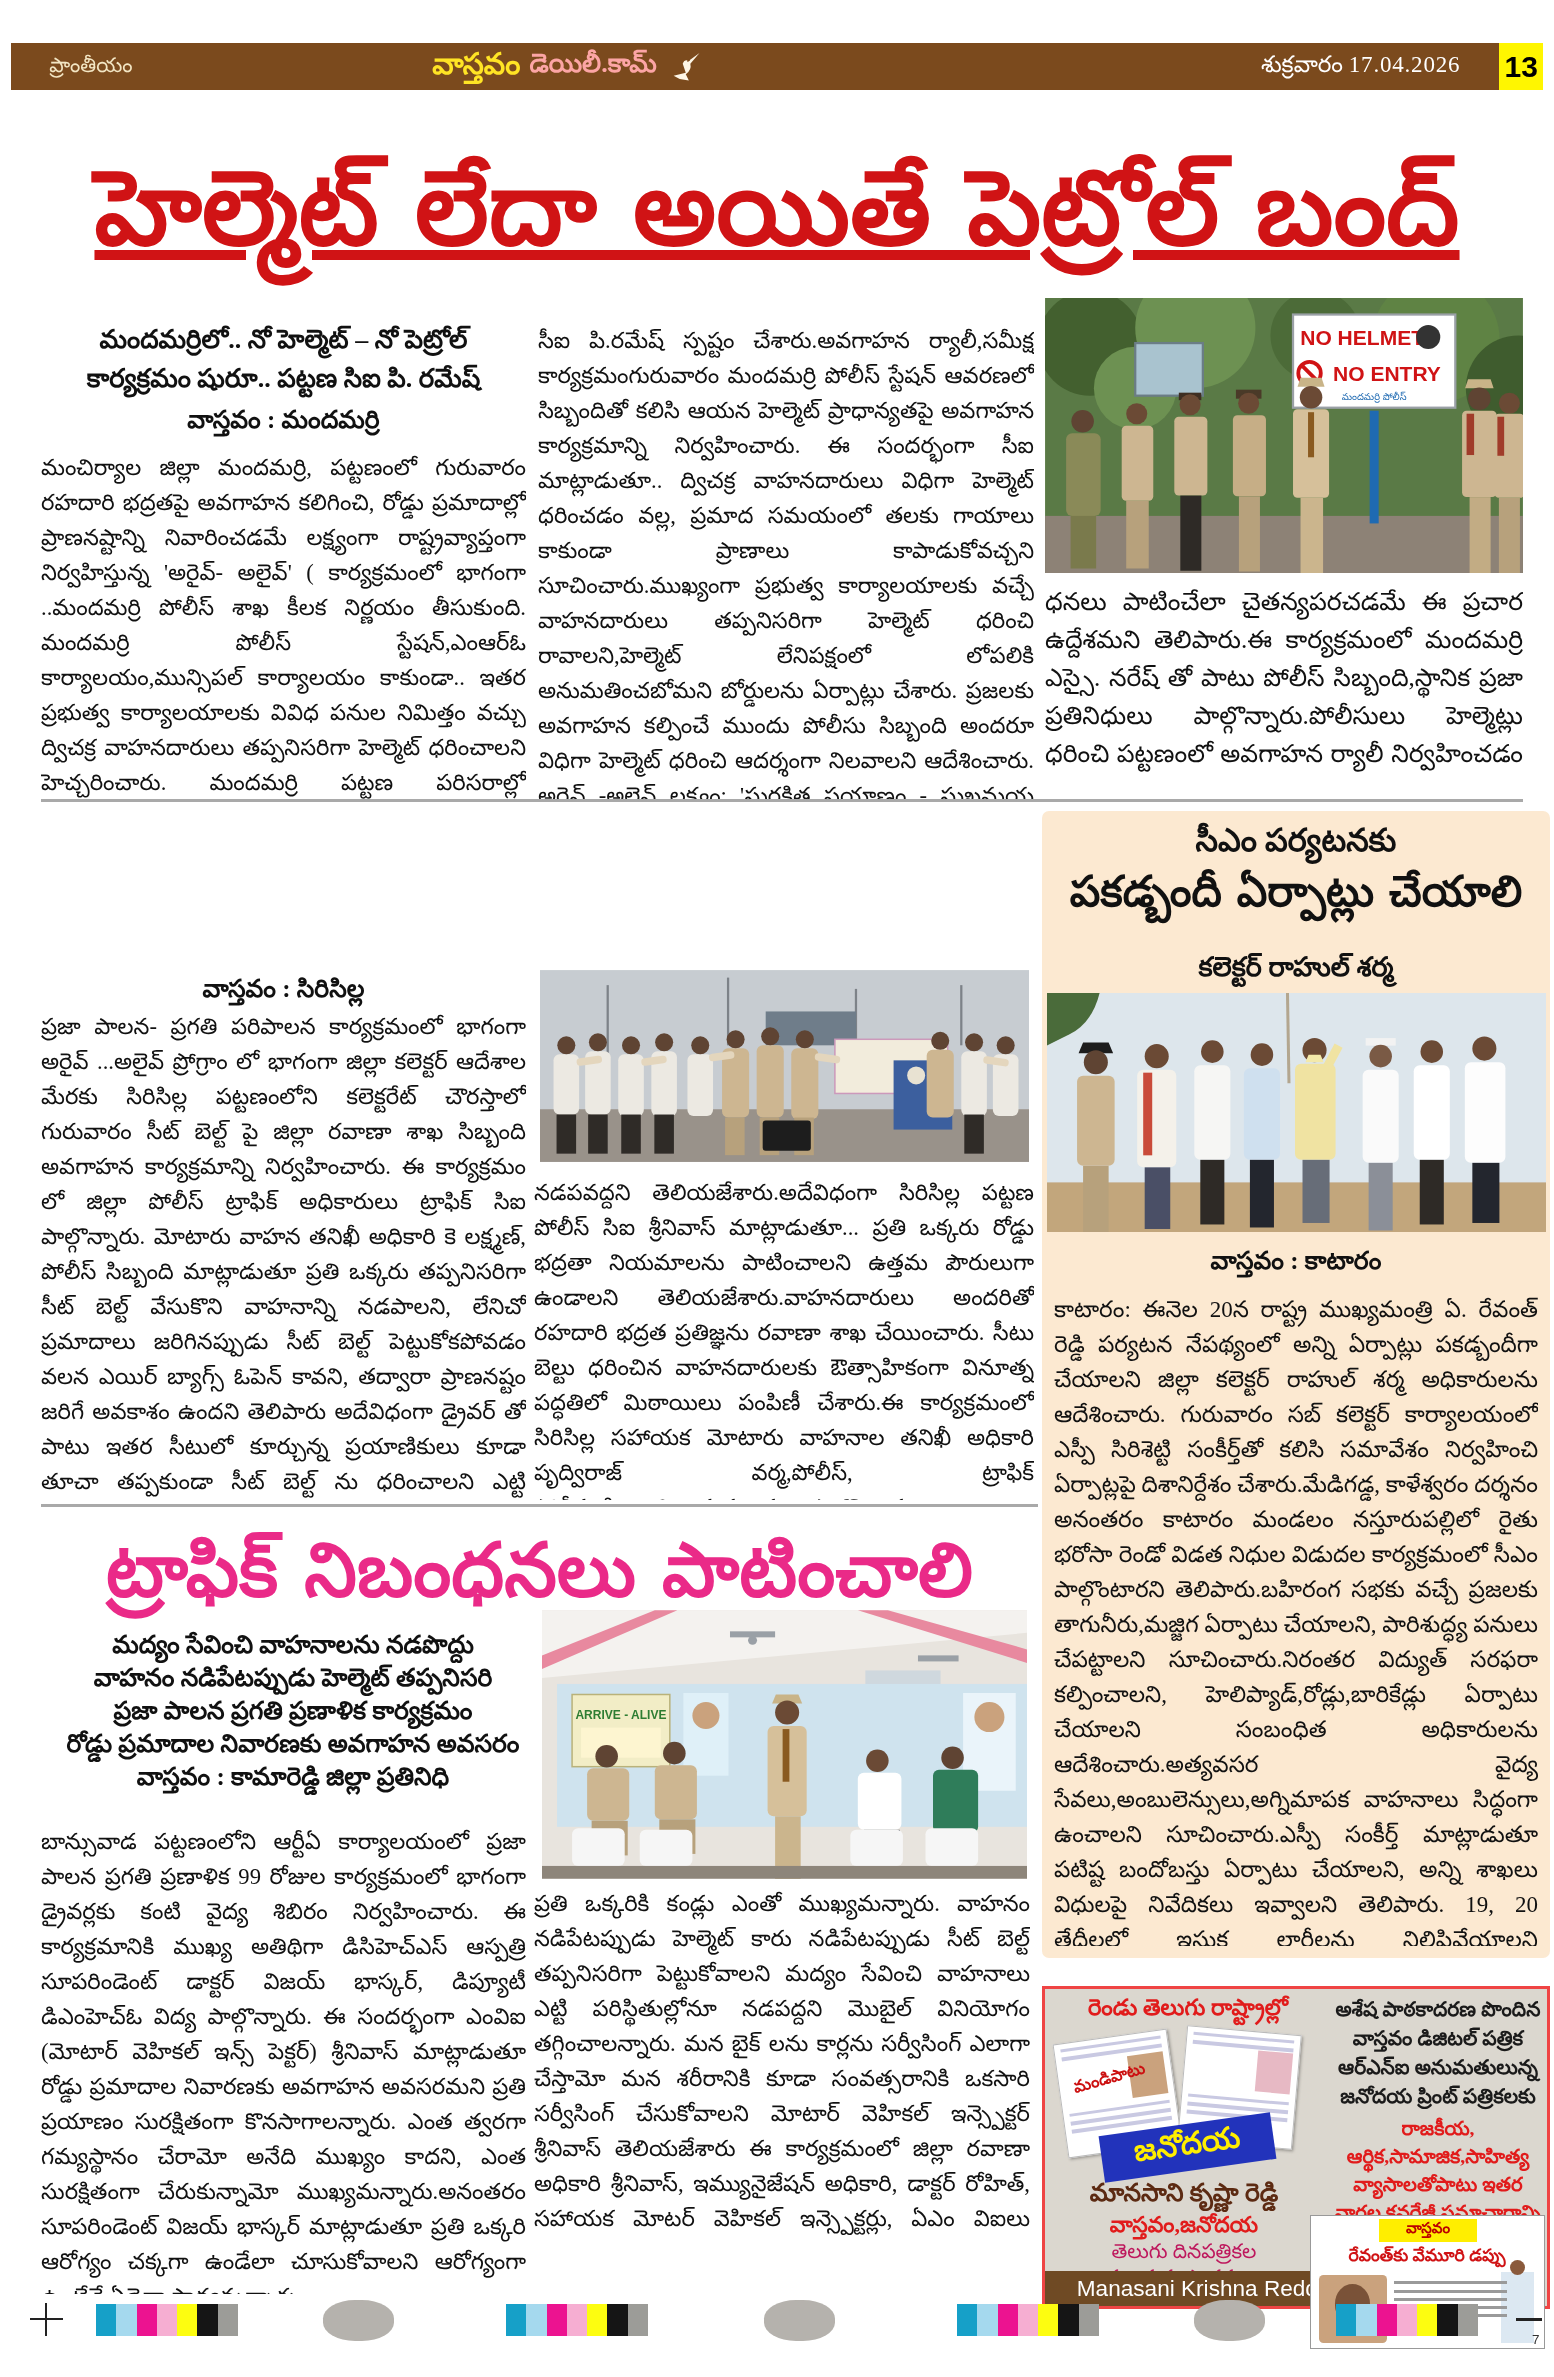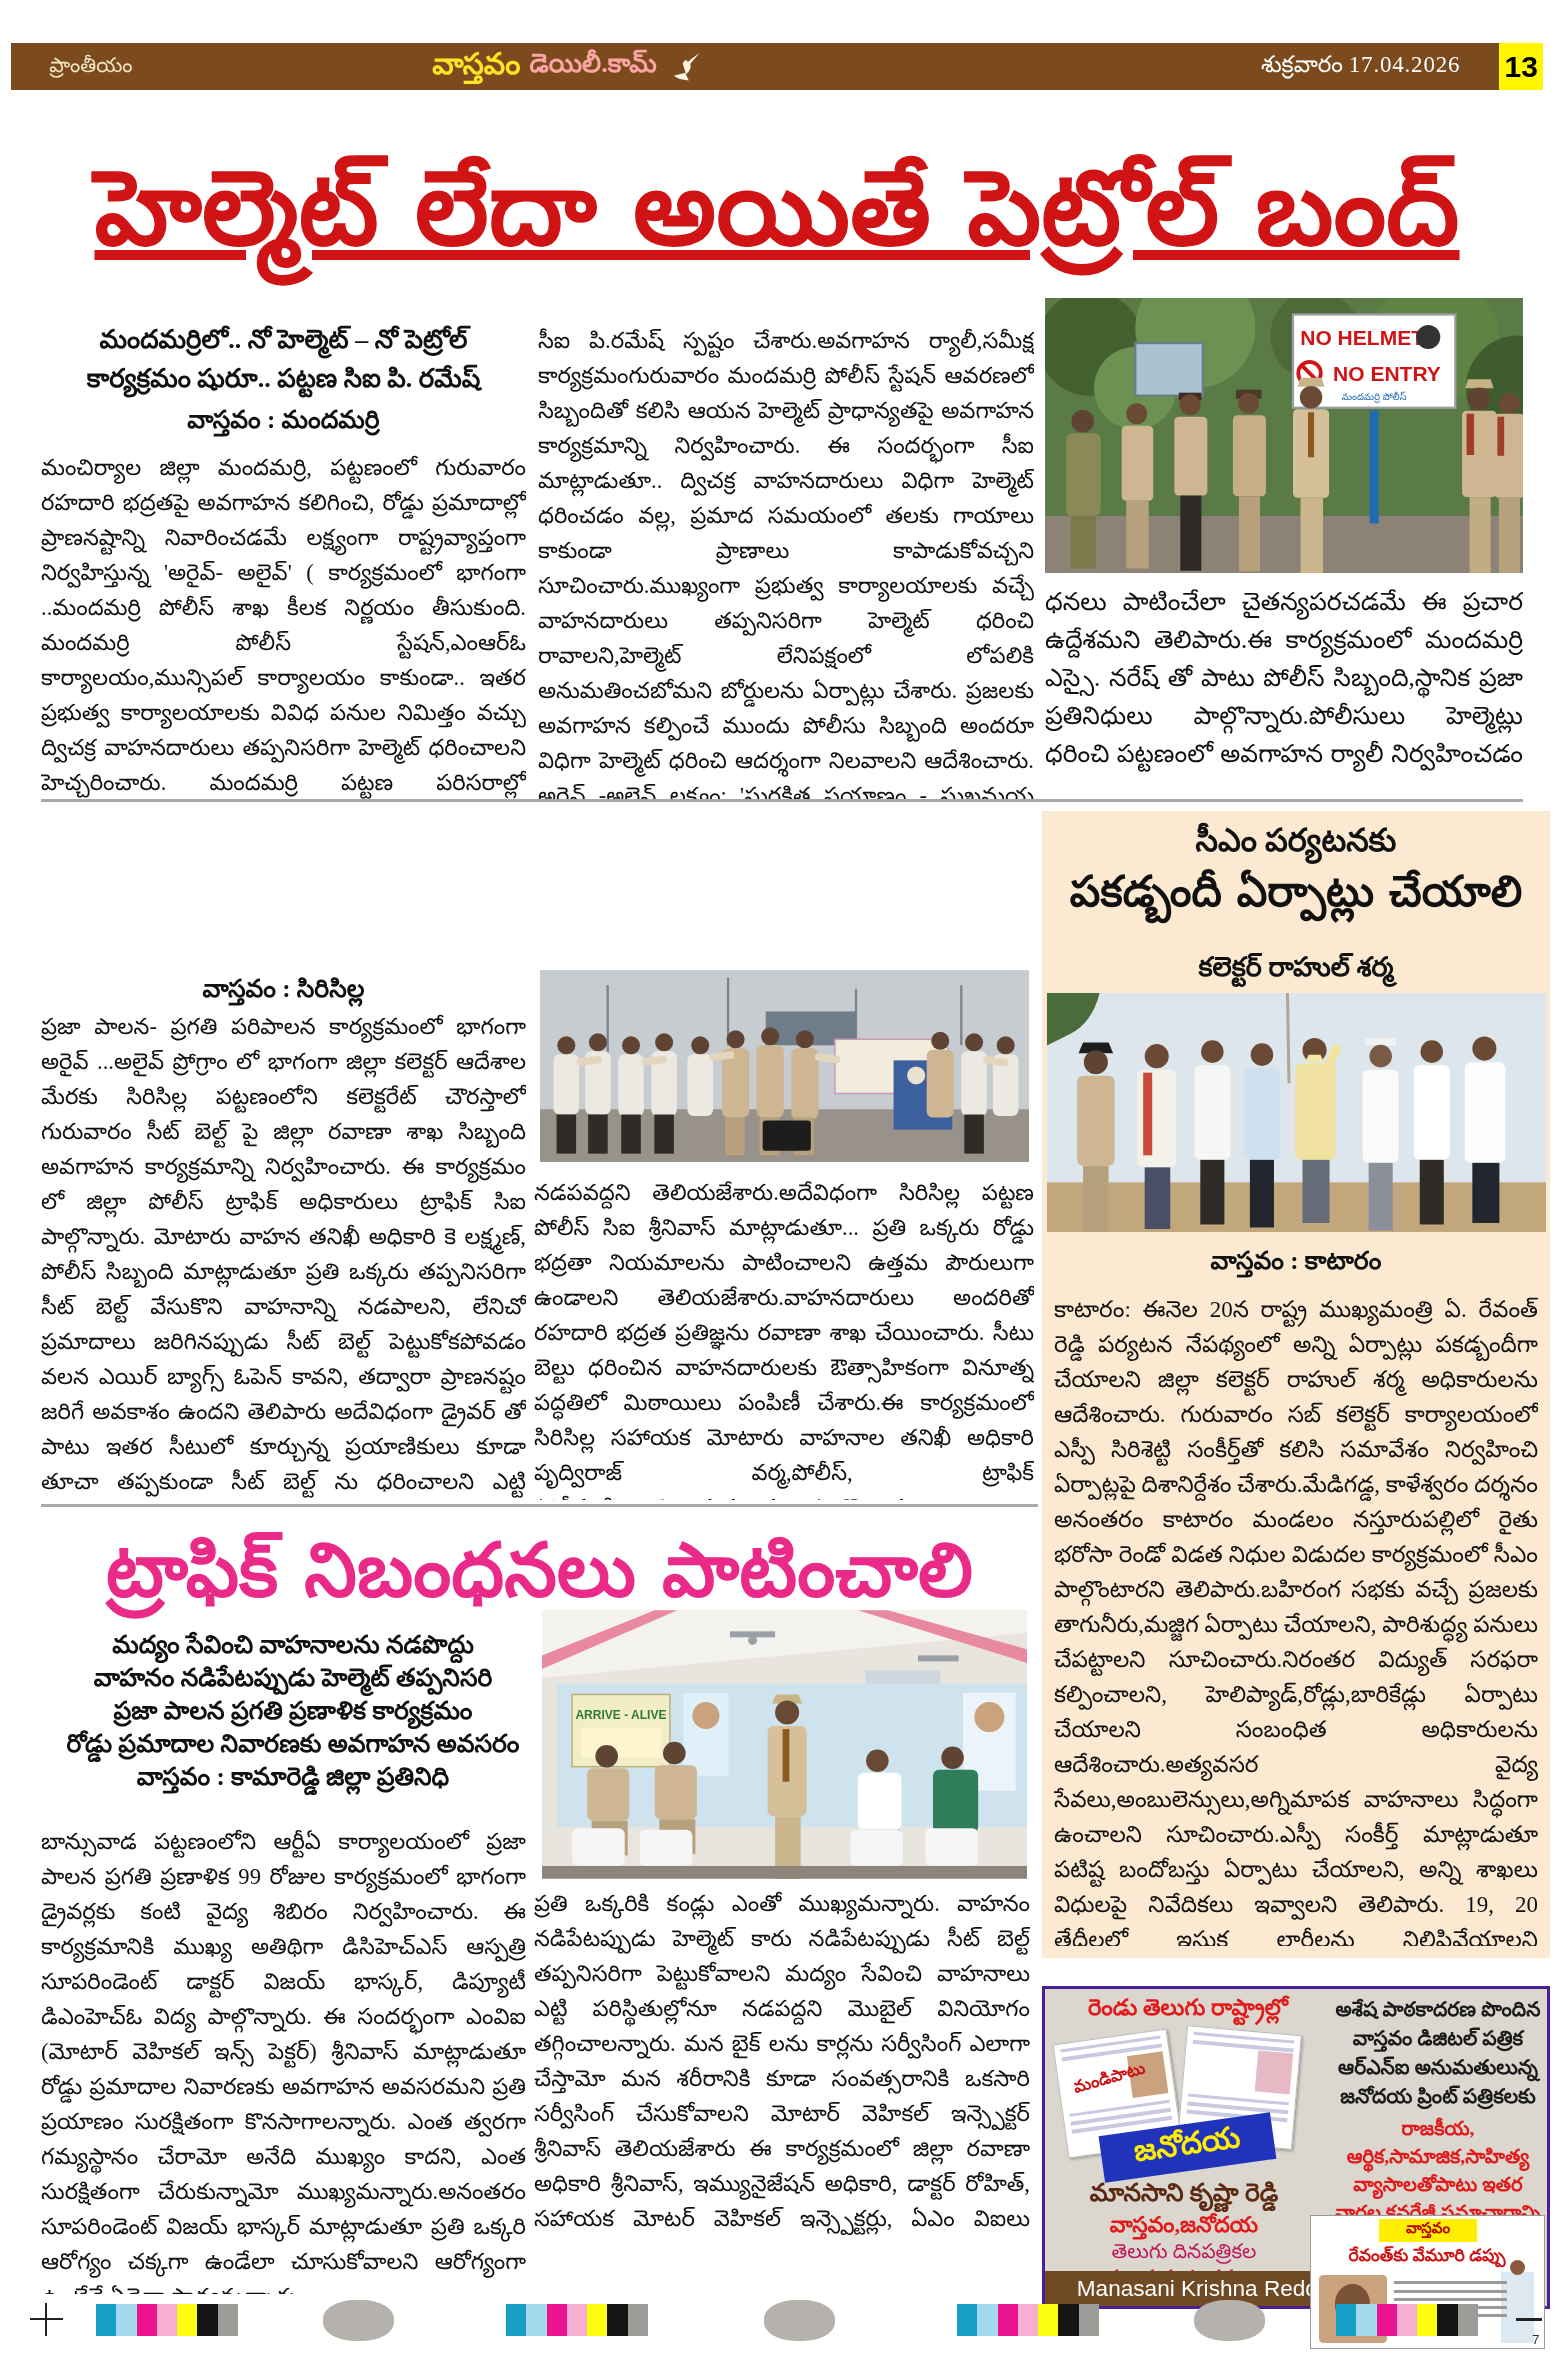--- a/index.html
+++ b/index.html
@@ -32,29 +32,29 @@
 
   .divider{height:3px;background:#a9a9a9;}
 
   .h2-cyan{left:41px;top:826px;width:997px;height:128px;line-height:124px;font-size:78px;
            font-weight:bold;color:#1ba6d7;text-align:center;font-family:"DejaVu Sans",sans-serif;overflow:hidden;}
   .h3-pink{left:41px;top:1518px;width:997px;height:109px;line-height:105px;font-size:75px;
            font-weight:bold;color:#ea2a88;text-align:center;font-family:"DejaVu Sans",sans-serif;overflow:hidden;}
   .intro-line{font-size:25px;line-height:33px;font-weight:bold;text-align:center;}
 
   
-  .sidebox{left:1042px;top:811px;width:508px;height:1147px;background:#fce9d1;}
+  .sidebox{left:1042px;top:811px;width:508px;height:1147px;background:#fce9d1;border-radius:7px;}
   .side-kicker{left:0;top:10.5px;width:100%;font-size:32px;font-weight:bold;text-align:center;}
   .side-headline{left:0;top:50px;width:100%;font-size:43px;line-height:60px;font-weight:bold;text-align:center;font-family:"DejaVu Sans",sans-serif;}
   .side-byline{left:0;top:141px;width:100%;font-size:27px;font-weight:bold;text-align:center;}
   .side-dateline{left:0;top:436px;width:100%;font-size:25px;font-weight:bold;text-align:center;}
   .side-body{left:12px;top:481px;width:484px;height:654px;font-size:23px;line-height:35px;}
 
   
-  .adbox{left:1042px;top:1986px;width:508px;height:323px;background:#dbd7cf;border:3px solid #4c1d95;box-sizing:border-box;}
+  .adbox{left:1042px;top:1986px;width:508px;height:323px;background:#dbd7cf;border:3px solid #ef4444;box-sizing:border-box;}
   .ad-title{left:7.5px;top:6px;width:271px;font-size:22.6px;font-weight:bold;color:#e11b1b;text-align:center;}
   .ad-name{left:0px;top:190px;width:278px;font-size:25px;font-weight:bold;color:#5c2a12;text-align:center;}
   .ad-papers{left:0px;top:223px;width:278px;font-size:22px;font-weight:bold;color:#e11b1b;text-align:center;}
   .ad-sub{width:278px;font-size:20.3px;text-align:center;color:#be185d;}
   .ad-strip{left:0px;bottom:0px;width:316px;height:35px;background:#6f4a24;color:#fff;
             font-family:"Liberation Sans",sans-serif;font-size:22.6px;display:flex;align-items:center;justify-content:center;}
   .ad-black{left:284px;top:6px;width:218px;font-size:20.3px;line-height:29px;font-weight:bold;color:#1a1a1a;}
   .ad-red{left:284px;top:126px;width:218px;font-size:19.6px;line-height:28px;font-weight:bold;color:#e11b1b;}
   .ad-invite{left:284px;top:268px;width:150px;font-size:29px;font-weight:bold;color:#0e7d72;text-align:center;}
   .ad-phone{left:323px;width:181px;font-family:"Liberation Sans",sans-serif;font-size:22.6px;font-weight:bold;color:#111;}

